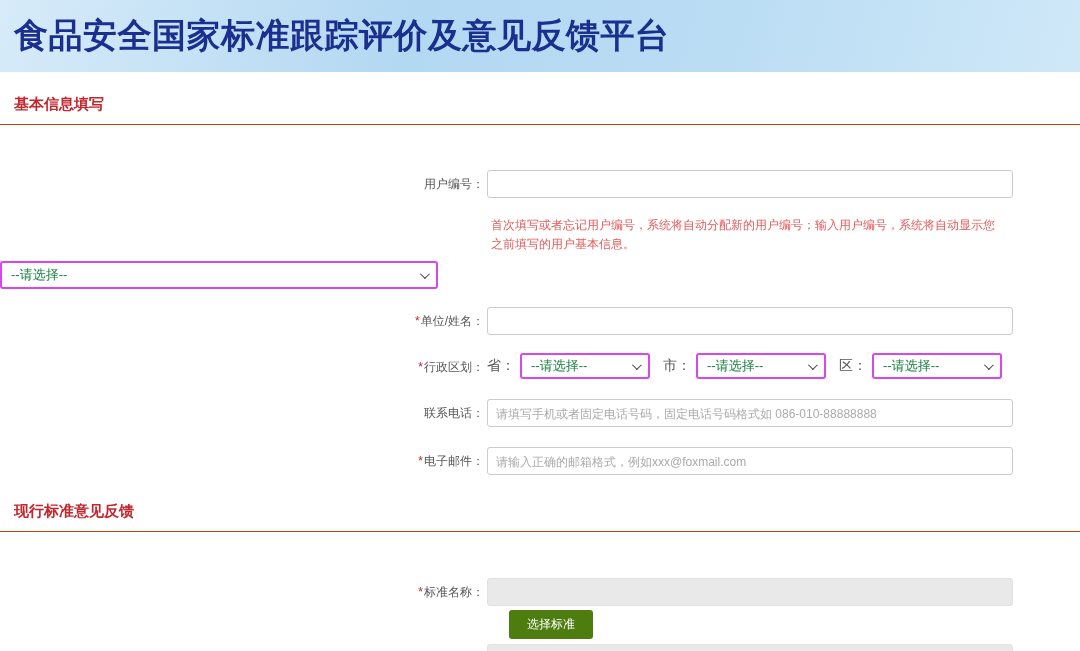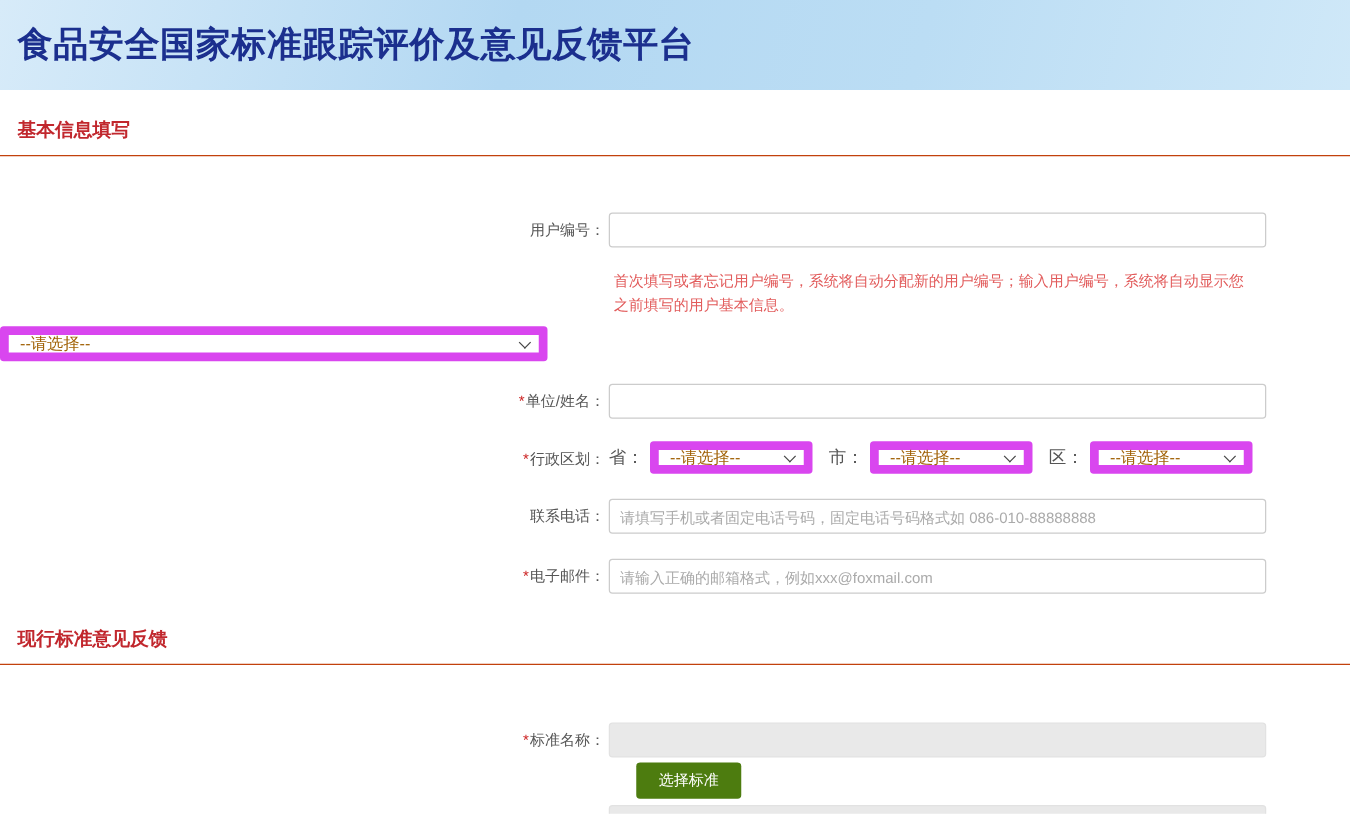--- a/index.html
+++ b/index.html
@@ -11,21 +11,21 @@
   }
   .header {
     height: 72px;
     background: linear-gradient(105deg, #d7ebf9 0%, #b3d8f2 38%, #bbddf4 68%, #cfe8f8 100%);
     display: flex;
     align-items: center;
     padding: 0 14px;
   }
   .header-title {
     color: #1b2f8e;
-    font-size: 28px;
+    font-size: 34px;
     font-weight: bold;
     letter-spacing: 0.5px;
   }
   .section-head {
     padding: 23px 14px 10px 14px;
     border-bottom: 1px solid #c2410c;
   }
   .section-head.second { padding-top: 27px; }
   .section-title {
     color: #c1272d;
@@ -74,26 +74,26 @@
     max-width: 512px;
     font-size: 12px;
     line-height: 1.6;
     color: #e25b5b;
   }
   .select {
     display: inline-flex;
     align-items: center;
     justify-content: space-between;
     height: 28px;
-    border: 7px solid #d946ef;
+    border: 2px solid #d946ef;
     border-radius: 3px;
     background: #ffffff;
     padding: 0 9px;
     font-size: 13px;
-    color: #a16207;
+    color: #15803d;
     cursor: default;
   }
   .select.wide { width: 438px; }
   .select.w130 { width: 130px; height: 26px; }
   .chevron {
     width: 7px; height: 7px;
     border-right: 1.6px solid #444444;
     border-bottom: 1.6px solid #444444;
     transform: rotate(45deg) translateY(-2px);
     margin-left: 8px;

